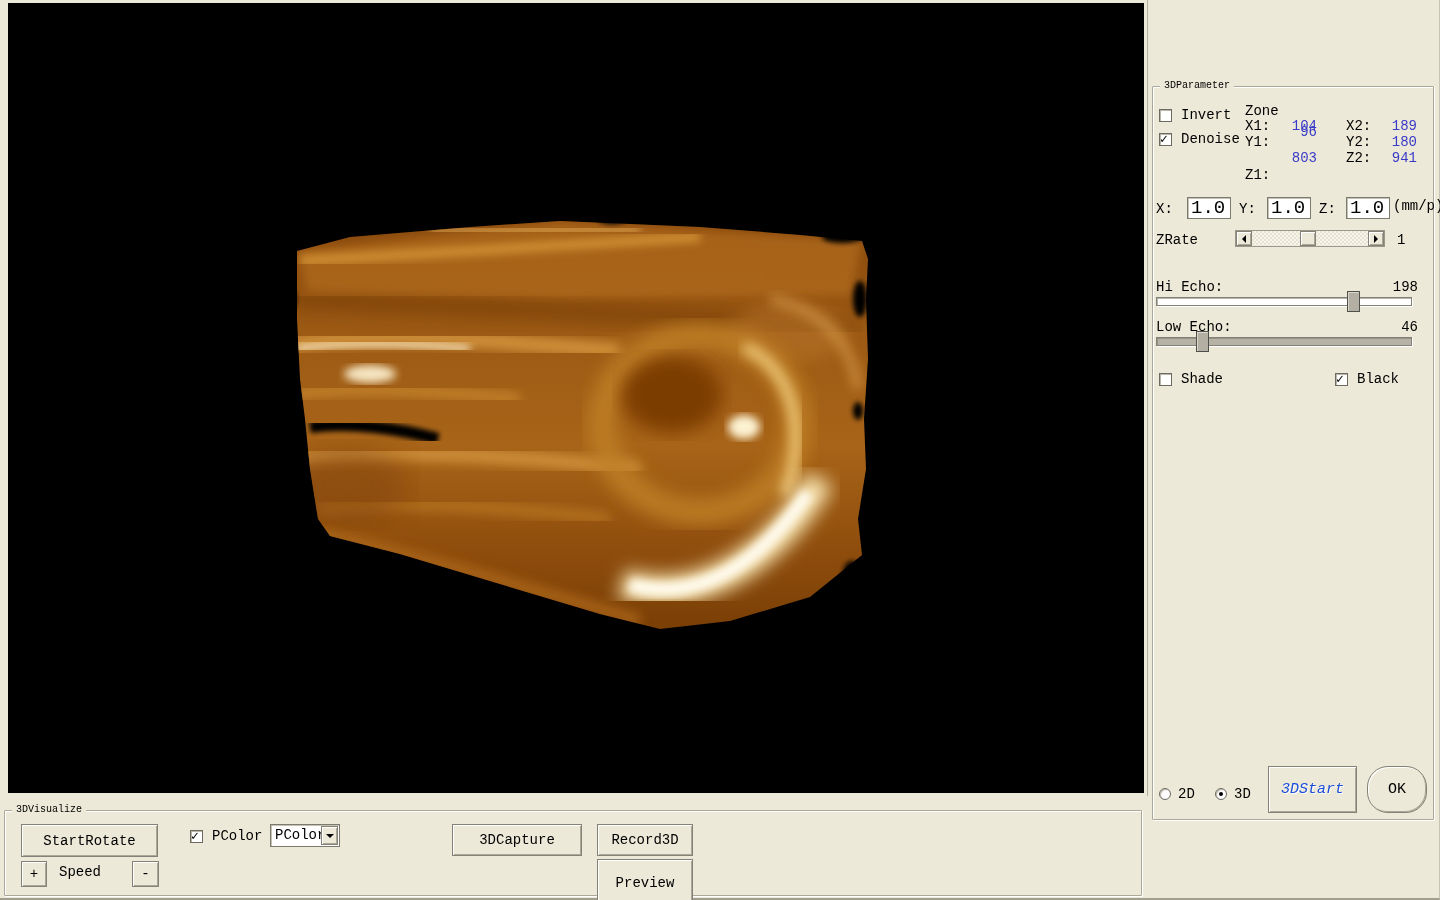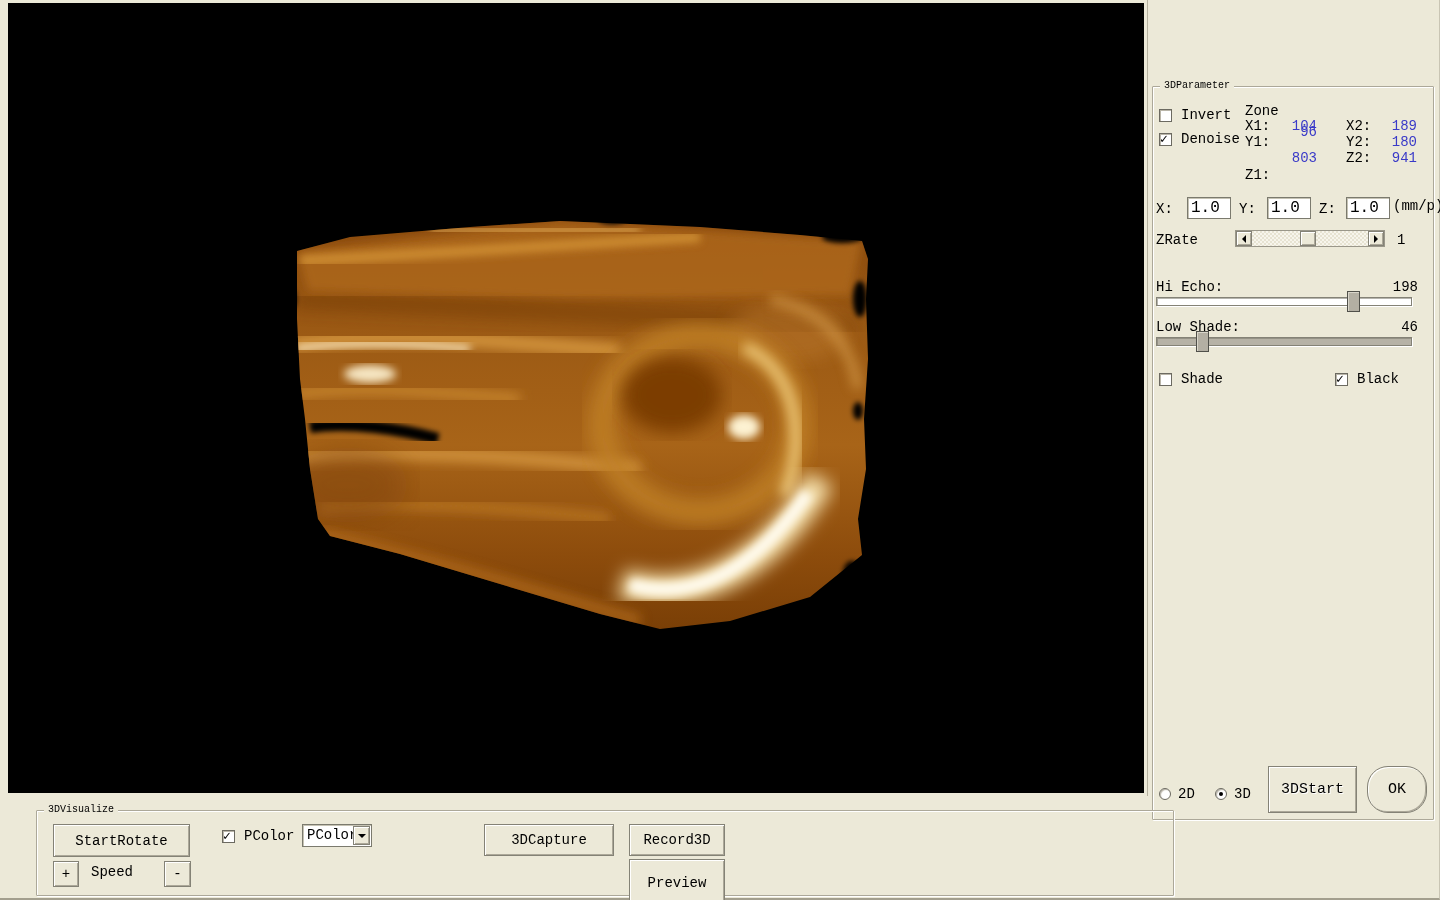--- a/index.html
+++ b/index.html
@@ -24,39 +24,39 @@
   .group-label { position:absolute; top:-9px; left:7px; background:#ece9d8;
     padding:0 4px; font-size:10px; line-height:16px; }
 
   
   .btn { position:absolute; background:#ece9d8; text-align:center;
     border:1px solid #848276;
     box-shadow: inset 1px 1px 0 #ffffff, inset -1px -1px 0 #aca899;
     font-size:14px; display:flex; align-items:center; justify-content:center;
     cursor:default; }
   .btn.big { font-size:15px; }
-  .btn.disabled { color:#000000; text-shadow:1px 1px 0 #fff; }
+  .btn.disabled { color:#1d4ed8; text-shadow:1px 1px 0 #fff;font-style:italic; }
 
   .check { position:absolute; width:13px; height:13px; background:#fff;
     border:1px solid #6c6a61; box-shadow: inset 1px 1px 0 #b9b5a8; }
   .check.on::after { content:"✓"; position:absolute; left:0px; top:-3px;
     font-size:13px; font-weight:bold; color:#000; }
 
   .radio { position:absolute; width:12px; height:12px; border-radius:50%;
     background:#fff; border:1px solid #6c6a61; box-shadow: inset 1px 1px 1px #b9b5a8; }
   .radio.on::after { content:""; position:absolute; left:3px; top:3px;
     width:4px; height:4px; border-radius:50%; background:#000; }
 
   .lbl { position:absolute; white-space:nowrap; line-height:16px; }
   .val-blue { color:#3a3ac8; }
   .zone-val { display:inline-block; width:42px; text-align:right; }
 
   .tfield { position:absolute; background:#fff; border:1px solid #7b7a6e;
     box-shadow: inset 1px 1px 0 #c6c3b4;
-    font-family:inherit; font-size:16px; padding:3px 3px; }
+    font-family:inherit; font-size:19px; padding:3px 3px; }
 
   
   .track { position:absolute; height:9px; border:1px solid #848276;
     box-shadow: inset 1px 1px 0 rgba(120,118,105,.55), 1px 1px 0 #fff; }
   .track.white { background:#fff; }
   .track.gray  { background:#b6b2a6; }
   .thumb { position:absolute; top:-7px; width:13px; height:21px;
     background:#b3afa3; border:1px solid #50504a;
     box-shadow: inset 1px 1px 0 #d9d6ca; }
 
@@ -208,41 +208,41 @@
         </div>
     </div>
     <span class="lbl" style="left:244px; top:145px;">1</span>
 
     <span class="lbl" style="left:3px; top:192px;">Hi Echo:</span>
     <span class="lbl" style="left:225px; top:192px; width:40px; text-align:right;">198</span>
     <div class="track white" style="left:3px; top:210px; width:256px;">
       <div class="thumb" style="left: calc(77.6% - 7px);"></div>
     </div>
 
-    <span class="lbl" style="left:3px; top:232px;">Low Shade:</span>
+    <span class="lbl" style="left:3px; top:232px;">Low Echo:</span>
     <span class="lbl" style="left:225px; top:232px; width:40px; text-align:right;">46</span>
     <div class="track gray" style="left:3px; top:250px; width:256px;">
       <div class="thumb" style="left: calc(18% - 7px);"></div>
     </div>
 
     <span class="check" style="left:6px; top:286px;"></span>
     <span class="lbl" style="left:28px; top:284px;">Shade</span>
     <span class="check on" style="left:182px; top:286px;"></span>
     <span class="lbl" style="left:204px; top:284px;">Black</span>
 
     <span class="radio" style="left:6px; top:701px;"></span>
     <span class="lbl" style="left:25px; top:699px;">2D</span>
     <span class="radio on" style="left:62px; top:701px;"></span>
     <span class="lbl" style="left:81px; top:699px;">3D</span>
 
     <div class="btn big disabled" style="left:115px; top:679px; width:89px; height:47px;">3DStart</div>
     <div class="btn big" style="left:214px; top:679px; width:60px; height:47px;border-radius:21px;">OK</div>
   </div>
 
-  <div class="group" style="left:4px; top:810px; width:1138px; height:86px;margin-left:32px;">
+  <div class="group" style="left:4px; top:810px; width:1138px; height:86px;">
     <span class="group-label">3DVisualize</span>
 
     <div class="btn" style="left:16px; top:13px; width:137px; height:33px;text-align:center;">StartRotate</div>
 
     <div class="btn" style="left:16px; top:50px; width:26px; height:26px;">+</div>
     <span class="lbl" style="left:54px; top:53px;">Speed</span>
     <div class="btn" style="left:127px; top:50px; width:27px; height:26px;">-</div>
 
     <span class="check on" style="left:185px; top:19px;"></span>
     <span class="lbl" style="left:207px; top:17px;">PColor</span>

